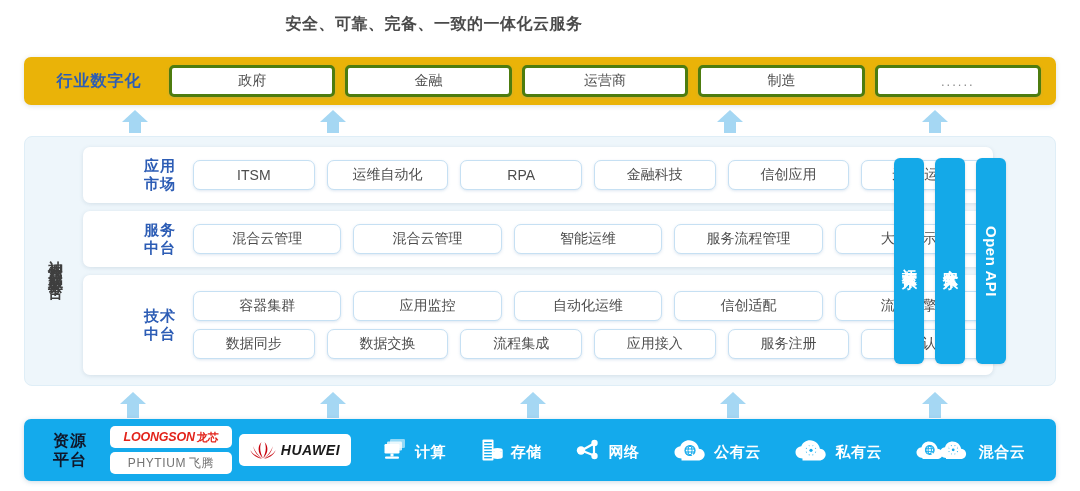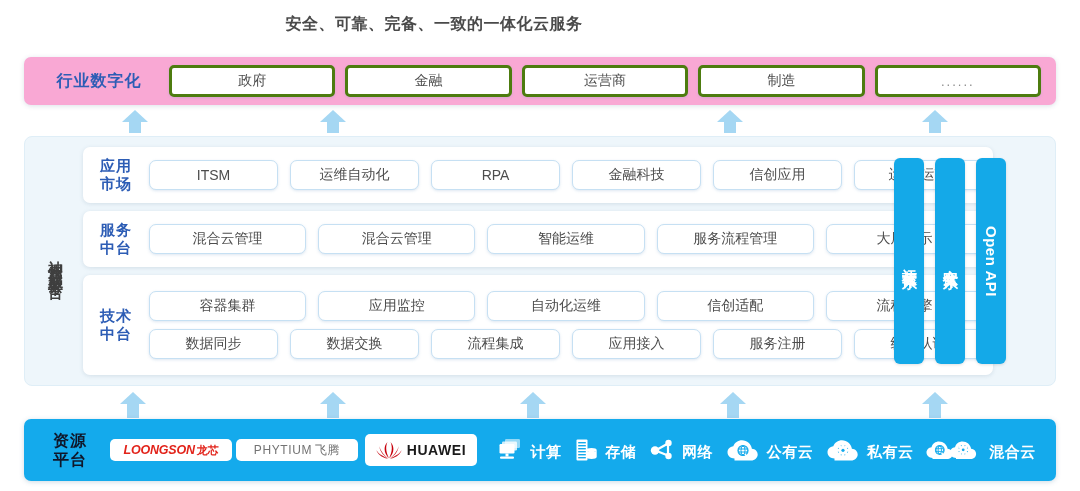--- a/index.html
+++ b/index.html
@@ -15,21 +15,21 @@
   .title {
     position: absolute; left: 0; top: 14px; width: 868px;
     text-align: center;
     font-size: 16px; font-weight: bold; color: #4a4a4a;
     letter-spacing: .5px;
   }
 
   
   .panel {
     position: absolute;
-    background: #f9a8d4;
+    background: #eab308;
     border-radius: 7px;
     box-shadow: 0 1px 5px rgba(80,110,140,.20);
   }
 
   
   #industry-row { left: 24px; top: 57px; width: 1032px; height: 48px;
     display: flex; align-items: center; padding: 0 10px; }
   .row-label-h {
     font-size: 16px; font-weight: bold; color: #2d5db5;
     width: 130px; text-align: center; flex: none; letter-spacing: 1px;
@@ -73,21 +73,21 @@
     display: flex; align-items: center; justify-content: center;
     writing-mode: vertical-rl; text-orientation: upright;
     font-size: 15px; font-weight: bold; color: #3f3f3f; letter-spacing: 3px;
   }
 
   
   .sub {
     position: absolute; left: 58px; width: 910px;
     background:#fff; border-radius: 7px;
     box-shadow: 0 1px 4px rgba(90,120,150,.18);
-    display: flex; align-items: center;
+    display: flex; align-items: center; padding-left: 44px;
   }
   #sub-app  { top: 10px;  height: 56px; }
   #sub-svc  { top: 74px;  height: 56px; }
   #sub-tech { top: 138px; height: 100px; }
 
   .sub-label {
     width: 66px; flex: none; text-align: center;
     font-size: 15px; font-weight: bold; color: #2d5db5;
     line-height: 1.18; letter-spacing: 1px;
   }
@@ -121,33 +121,33 @@
     position: absolute; left: 24px; top: 419px; width: 1032px; height: 62px;
     background: #14aaec; border-radius: 7px;
     display: flex; align-items: center;
     box-shadow: 0 1px 5px rgba(60,110,150,.25);
   }
   .res-label {
     width: 68px; flex: none; margin-left: 12px; text-align: center;
     color: #0f172a; font-size: 16px; font-weight: bold; line-height: 1.2; letter-spacing: 1px;
   }
   .chips { flex: none; display: flex; align-items: center; gap: 7px; margin-left: 6px; }
-  .chip-col { display: flex; flex-direction: row; gap: 4px; }
+  .chip-col { display: flex; flex-direction: column; gap: 4px; }
   .chip {
     background: #fff; border-radius: 5px;
     height: 22px; min-width: 122px; padding: 0 8px;
     display: flex; align-items: center; justify-content: center;
     font-size: 12px; font-weight: bold; white-space: nowrap;
   }
   .chip.tall { height: 32px; min-width: 112px; }
   .logo-loongson { color: #e2231a; font-style: italic; font-size: 12.5px; letter-spacing: -.2px; }
   .logo-loongson .cn { font-style: normal; font-size: 11px; margin-left: 2px; }
   .logo-phytium { color: #737373; font-size: 12px; letter-spacing: .6px; font-weight: normal; }
   .logo-phytium .cn { margin-left: 3px; }
-  .hw-text { color: #1a1a1a; font-size: 14px; font-weight: bold; letter-spacing: .6px; margin-left: 5px; }
+  .hw-text { color: #1a1a1a; font-size: 14px; font-weight: bold; letter-spacing: .6px; margin-left: 5px; font-style: italic; }
 
   .res-items { flex: 1 1 auto; display: flex; align-items: center;
     justify-content: space-around; padding: 0 14px; }
   .res-item { display: flex; align-items: flex-end; gap: 7px; color: #fff;
     font-size: 15px; font-weight: bold; letter-spacing: .5px; }
   .res-ico { flex: none; display: flex; align-items: center; }
 
   
   .hw-mark { width: 26px; height: 18px; position: relative; flex: none; }
 </style>

